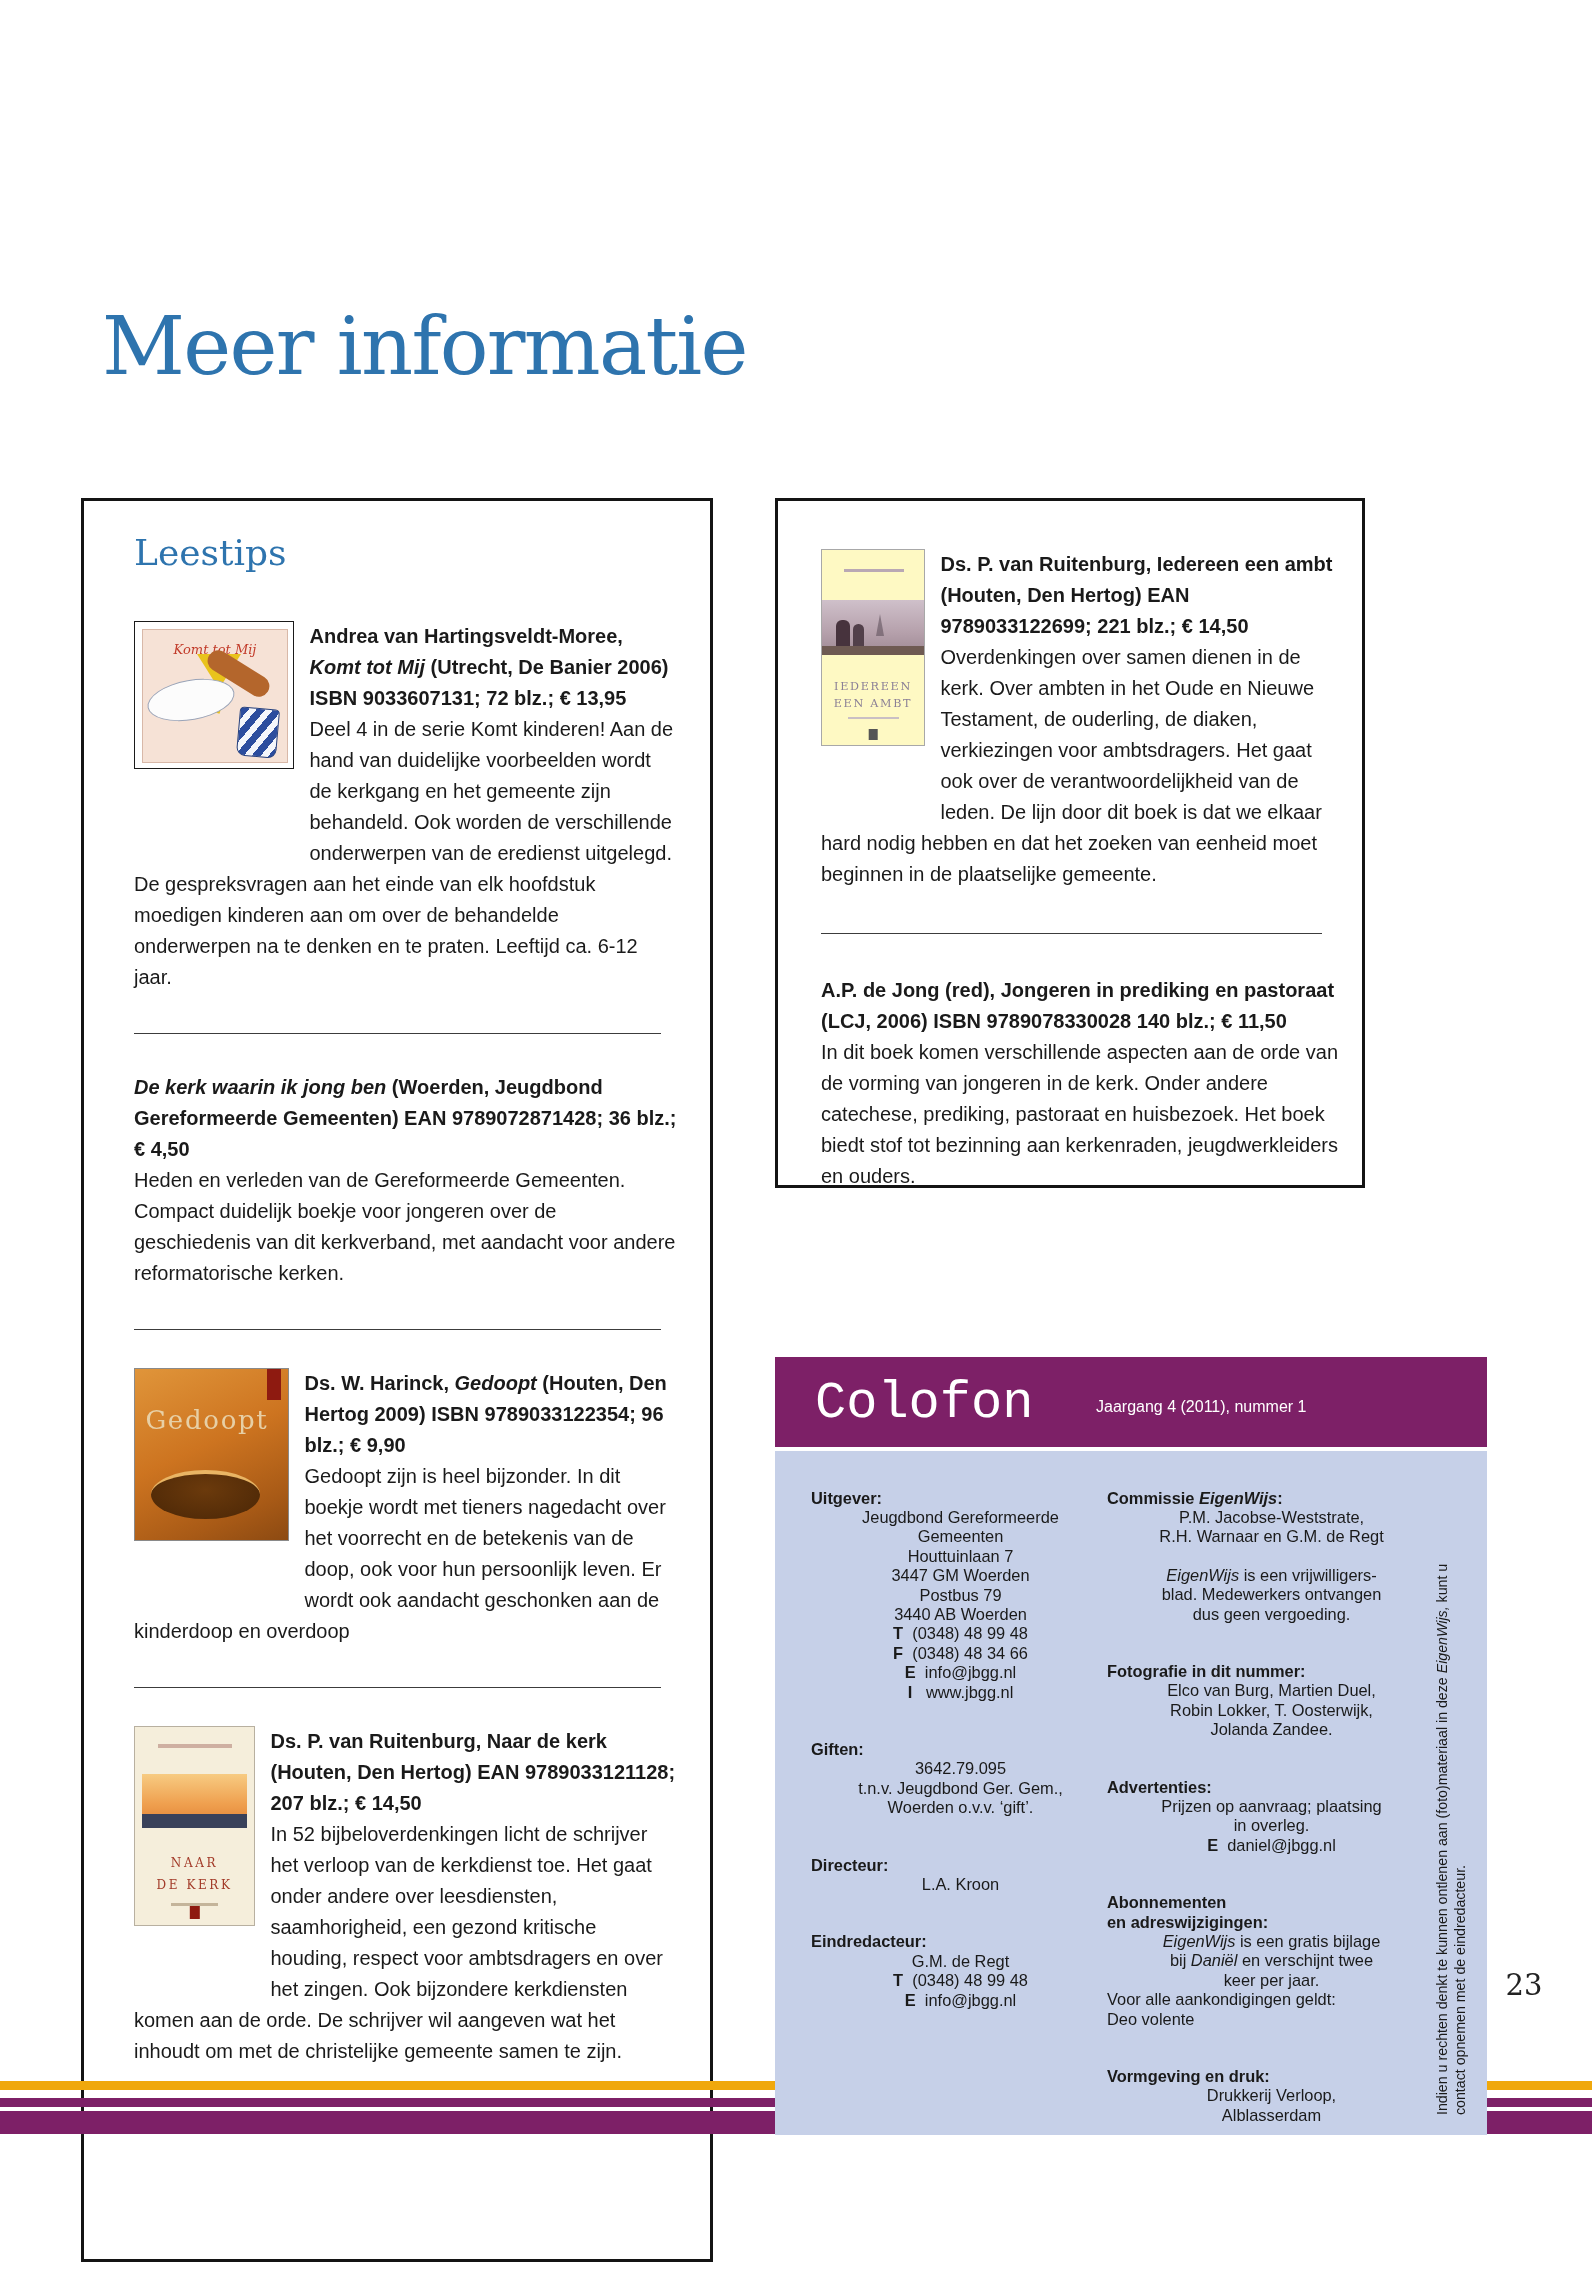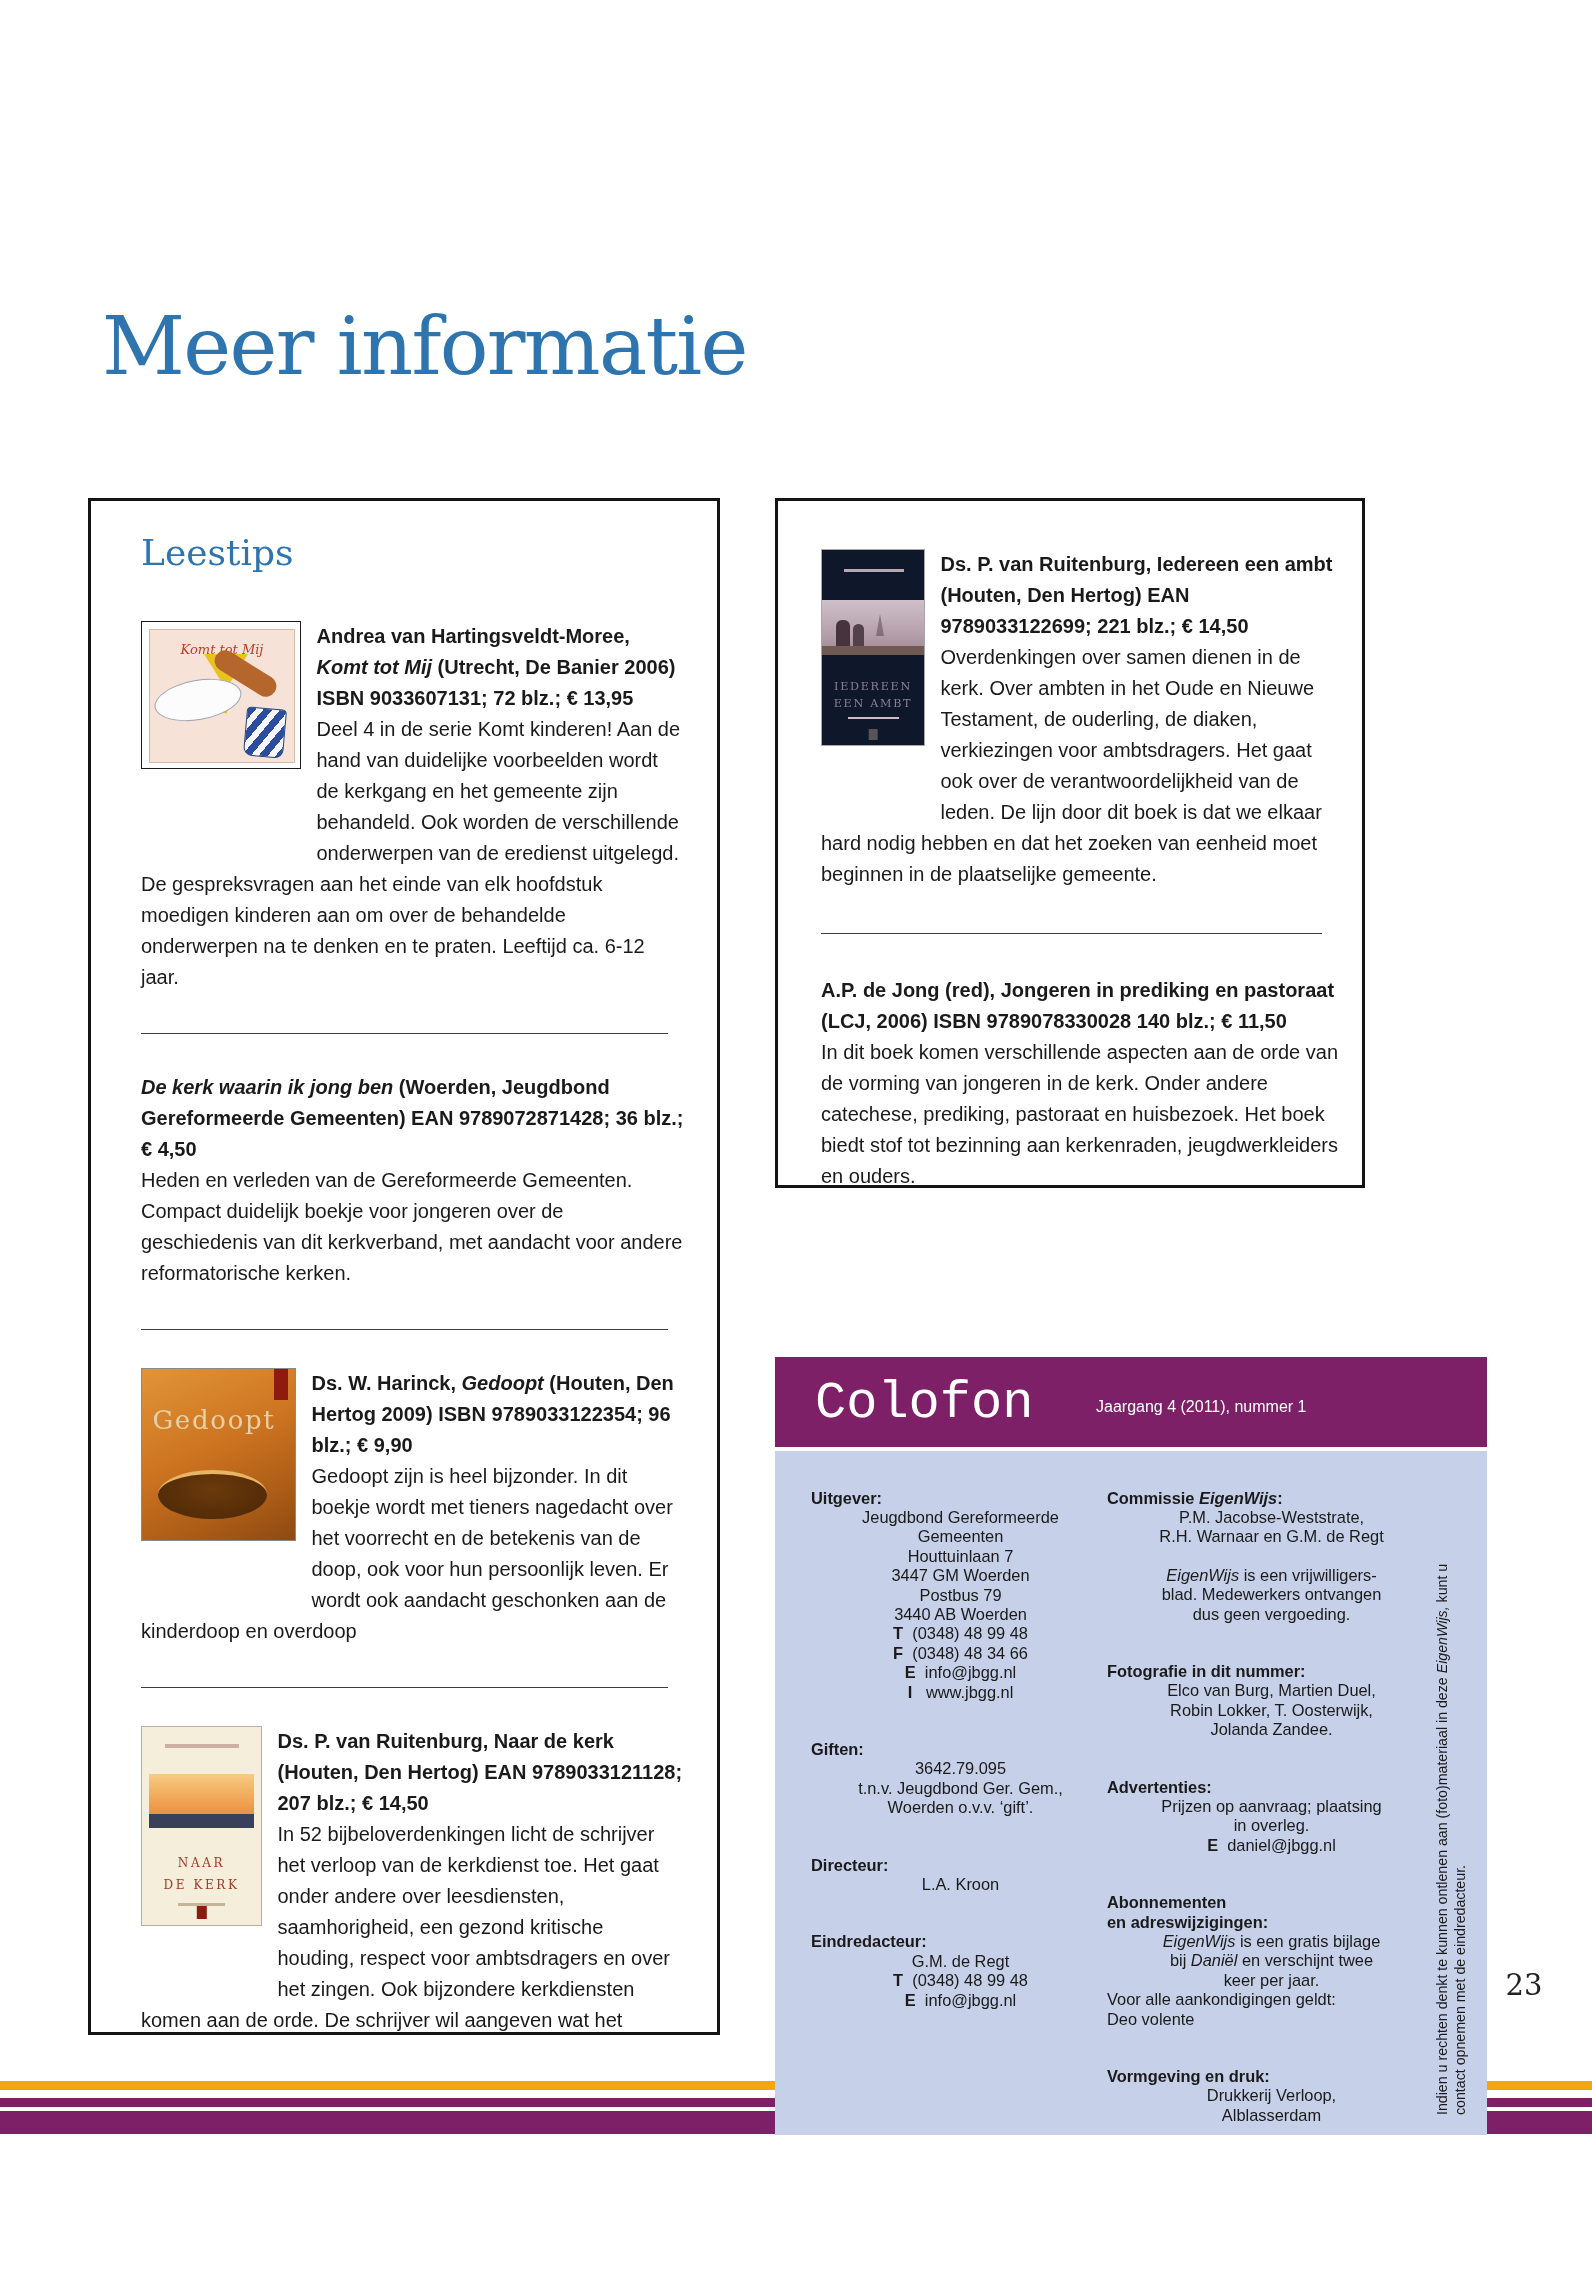--- a/index.html
+++ b/index.html
@@ -10,21 +10,21 @@
   .b{font-weight:bold;}
   .i{font-style:italic;}
 
   .page-title{
     position:absolute;left:102px;top:299px;margin:0;
     font-family:"DejaVu Serif",serif;font-weight:400;font-size:81px;
     color:#2e74ae;letter-spacing:-1.7px;
   }
 
   .box{position:absolute;background:#fff;border:3.5px solid #141414;box-sizing:border-box;overflow:hidden;}
-  .left-box{left:88px;top:498px;width:632px;height:1537px;padding:31px 33px 0 50px;}
+  .left-box{left:81px;top:498px;width:632px;height:1764px;padding:31px 33px 0 50px;}
   .right-box{left:775px;top:498px;width:590px;height:690px;padding:48px 24px 0 43px;}
 
   .box-heading{
     font-family:"DejaVu Serif",serif;font-weight:400;font-size:36px;
     color:#2e74ae;margin:0 0 48px 0;
   }
 
   .entry{font-size:20px;line-height:31px;}
   .entry::after{content:"";display:block;clear:both;}
   .entry-title,.entry-body{margin:0;}
@@ -52,21 +52,21 @@
   
   .cover-naar{width:121px;height:200px;background:#f5eedb;border:0.9px solid #b8b0a0;margin-bottom:65px;}
   .naar-author-bar{position:absolute;top:17.3px;left:23px;width:74px;height:3.5px;background:#c09a8e;opacity:.75;}
   .naar-band{position:absolute;top:47px;left:7px;right:7px;height:54px;background:linear-gradient(#f7cb82 0%,#efa04f 55%,#e07f33 100%);}
   .naar-sil{position:absolute;bottom:0;left:0;right:0;height:14px;background:#39415a;}
   .naar-title{position:absolute;top:126px;left:0;right:0;text-align:center;font-family:"DejaVu Serif",serif;font-size:12px;letter-spacing:2.6px;color:#a23a28;line-height:21.6px;}
   .naar-deco{position:absolute;top:176px;left:30%;width:40%;height:2.6px;background:#c4b49a;}
   .naar-logo{position:absolute;bottom:6px;left:50%;transform:translateX(-50%);width:10.4px;height:13px;background:#8e1a10;}
 
   
-  .cover-iedereen{width:104px;height:197px;background:#0f172a;border:0.9px solid #a8a8a8;margin-bottom:52px;}
+  .cover-iedereen{width:104px;height:197px;background:#fef9c3;border:0.9px solid #a8a8a8;margin-bottom:52px;}
   .ied-author-bar{position:absolute;top:19px;left:21.6px;width:60px;height:2.6px;background:#b9a8b4;}
   .ied-band{position:absolute;top:50px;left:0;right:0;height:55px;background:linear-gradient(#cfc0ca 0%,#b5a0ab 60%,#9d8893 100%);overflow:hidden;}
   .ied-sil1{position:absolute;bottom:8.6px;left:14px;width:14px;height:26px;background:#47333d;border-radius:6px 6px 0 0;}
   .ied-sil2{position:absolute;bottom:8.6px;left:31px;width:11.2px;height:22.4px;background:#52404a;border-radius:5.2px 5.2px 0 0;}
   .ied-spire{position:absolute;bottom:19px;left:54px;width:0;height:0;border-left:4.3px solid transparent;border-right:4.3px solid transparent;border-bottom:22.4px solid rgba(90,75,85,.55);}
   .ied-ground{position:absolute;bottom:0;left:0;right:0;height:8.6px;background:#6e5a52;}
   .ied-title{position:absolute;top:128px;left:0;right:0;text-align:center;font-family:"DejaVu Serif",serif;font-size:11.2px;letter-spacing:1.7px;color:#8b8096;line-height:17.3px;}
   .ied-deco{position:absolute;top:167px;left:25%;width:50%;height:1.7px;background:#c9bfc4;}
   .ied-logo{position:absolute;bottom:5.2px;left:50%;transform:translateX(-50%);width:8.6px;height:10.4px;background:#555;}
 

